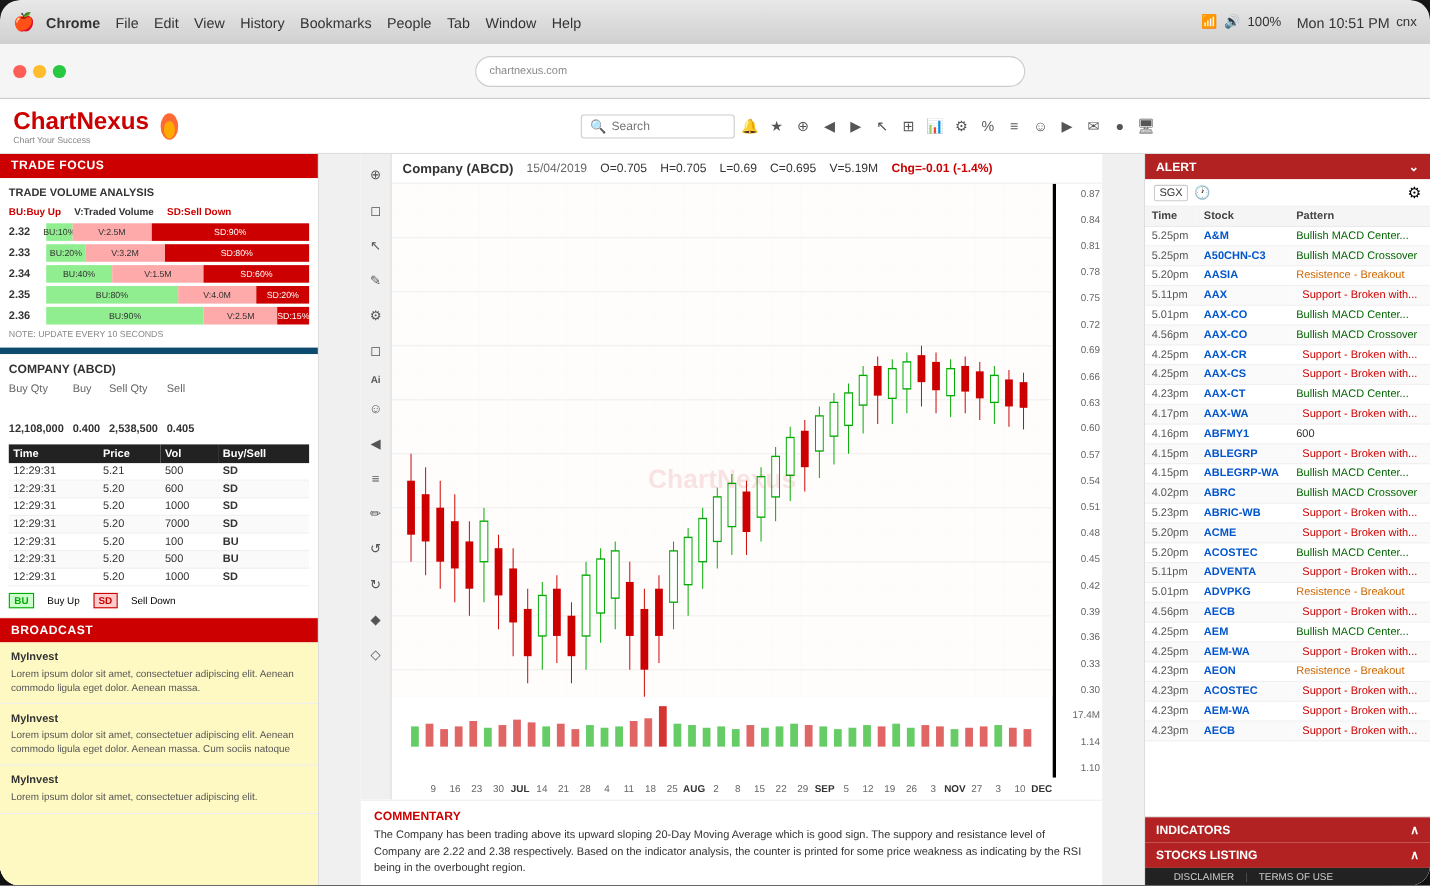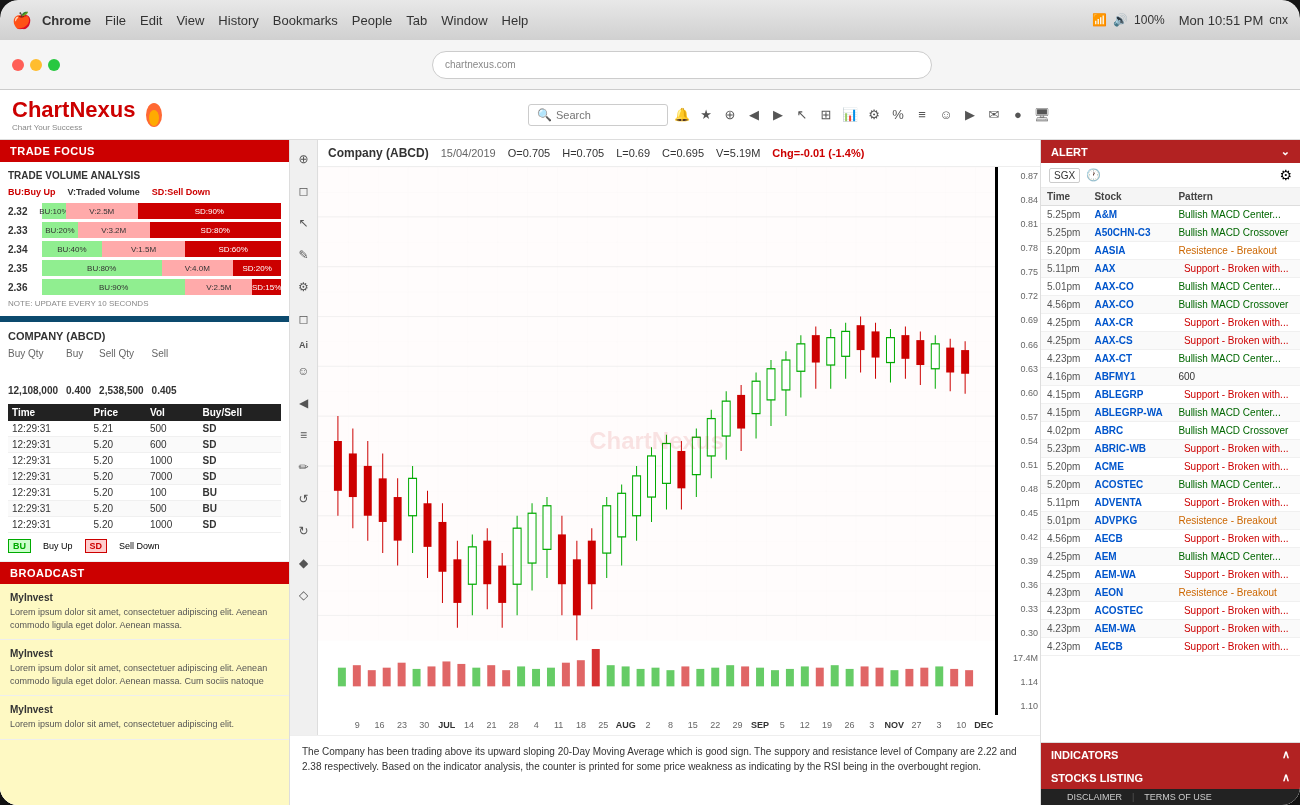--- a/index.html
+++ b/index.html
@@ -155,20 +155,21 @@
       font-size: 13px;
       color: #555;
       cursor: pointer;
     }
 
     
     .main-layout {
       flex: 1;
       display: flex;
       overflow: hidden;
+      gap: 38px;
     }
 
     
     .left-sidebar {
       width: 290px;
       background: #f8f8f8;
       flex-shrink: 0;
       display: flex;
       flex-direction: column;
       overflow: hidden;
@@ -1051,20 +1052,21 @@
               <span class="time-label" style="font-weight:700;color:#333;">NOV</span>
               <span class="time-label">27</span>
               <span class="time-label">3</span>
               <span class="time-label">10</span>
               <span class="time-label" style="font-weight:700;color:#333;">DEC</span>
             </div>
           </div>
         </div>
 
         <div class="commentary-section">
+          <div class="commentary-title">COMMENTARY</div>
           <div class="commentary-text">The Company has been trading above its upward sloping 20-Day Moving Average which is good sign. The suppory and resistance level of Company are 2.22 and 2.38 respectively. Based on the indicator analysis, the counter is printed for some price weakness as indicating by the RSI being in the overbought region.</div>
         </div>
       </div>
 
       <div class="right-panel">
         <div class="alert-header">
           <span>ALERT</span>
           <span>⌄</span>
         </div>
         <div class="alert-subheader">
@@ -1120,20 +1122,25 @@
   </tr>
                 <tr class="alert-row">
     <td class="alert-time">4.25pm</td>
     <td class="alert-stock">AAX-CS</td>
     <td class="alert-pattern pattern-red">Support - Broken with...</td>
   </tr>
                 <tr class="alert-row">
     <td class="alert-time">4.23pm</td>
     <td class="alert-stock">AAX-CT</td>
     <td class="alert-pattern pattern-green">Bullish MACD Center...</td>
+  </tr>
+                <tr class="alert-row">
+    <td class="alert-time">4.17pm</td>
+    <td class="alert-stock">AAX-WA</td>
+    <td class="alert-pattern pattern-red">Support - Broken with...</td>
   </tr>
                 <tr class="alert-row">
     <td class="alert-time">4.16pm</td>
     <td class="alert-stock">ABFMY1</td>
     <td class="alert-pattern">600</td>
   </tr>
                 <tr class="alert-row">
     <td class="alert-time">4.15pm</td>
     <td class="alert-stock">ABLEGRP</td>
     <td class="alert-pattern pattern-red">Support - Broken with...</td>

